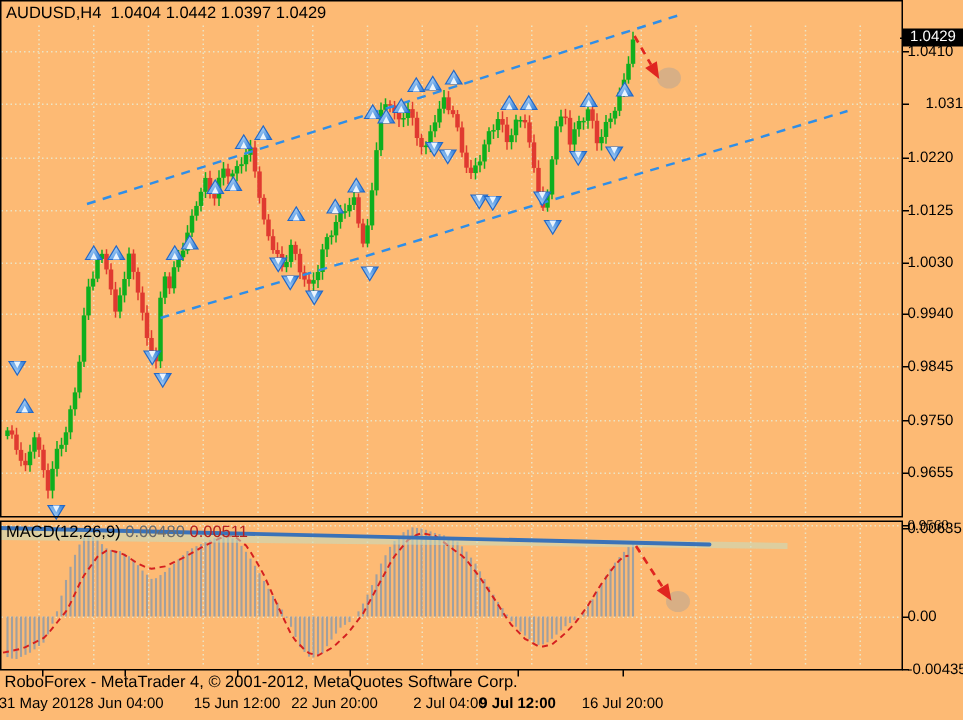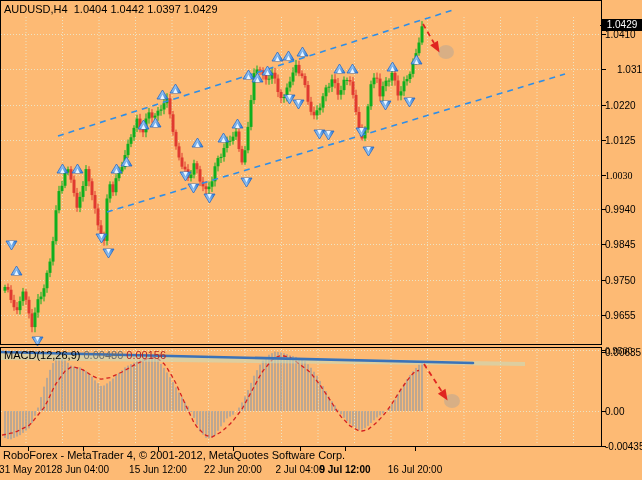--- a/index.html
+++ b/index.html
@@ -690,45 +690,45 @@
           <line x1="233.5" y1="446.5" x2="233.5" y2="451" stroke="#000000" stroke-width="1"></line>
           <line x1="300.5" y1="446.5" x2="300.5" y2="451" stroke="#000000" stroke-width="1"></line>
           <line x1="345.5" y1="446.5" x2="345.5" y2="451" stroke="#000000" stroke-width="1"></line>
           <line x1="415.5" y1="446.5" x2="415.5" y2="451" stroke="#000000" stroke-width="1"></line>
         </g>
       </svg>
     </div>
 
   <div class="txt title"><span>AUDUSD,H4</span>&nbsp;&nbsp;<span>1.0404</span> <span>1.0442</span> <span>1.0397</span> <span>1.0429</span></div>
 
-  <div class="txt macd-label"><span>MACD(12,26,9)</span> <span class="v1">0.00480</span> <span class="v2">0.00156</span></div>
+  <div class="txt macd-label"><span>MACD(12,26,9)</span> <span class="v1">0.00480</span> <span class="v2">0.00511</span></div>
 
   <div class="txt footer">RoboForex - MetaTrader 4, © 2001-2012, MetaQuotes Software Corp.</div>
 
   <div id="price-axis">
       <div class="ylab" style="top: 29px;">1.0410</div>
       <div class="ylab" style="top: 64.34px; margin-left: 12px;">1.0315</div>
       <div class="ylab" style="top: 99.68px;">1.0220</div>
       <div class="ylab" style="top: 135.02px;">1.0125</div>
-      <div class="ylab" style="top: 170.36px; font-family: Liberation Serif, serif;">1.0030</div>
+      <div class="ylab" style="top: 170.36px;">1.0030</div>
       <div class="ylab" style="top: 203.84px; text-align: center;">0.9940</div>
       <div class="ylab" style="top: 239.18px;">0.9845</div>
       <div class="ylab" style="top: 274.52px;">0.9750</div>
       <div class="ylab" style="top: 309.86px;">0.9655</div>
       <div class="ylab" style="top: 345.2px; font-family: Liberation Serif, serif;">0.9560</div>
     </div>
   <div id="macd-axis">
       <div class="ylab" style="top: 347.04px;">0.00635</div>
       <div class="ylab" style="top: 406px;">0.00</div>
       <div class="ylab" style="top: 441px;">-0.00435</div>
     </div>
   <div id="time-axis">
       <div class="xlab" style="left: 28px;">31 May 2012</div>
       <div class="xlab" style="left: 83px;">8 Jun 04:00</div>
       <div class="xlab" style="left: 158px;">15 Jun 12:00</div>
-      <div class="xlab" style="left: 233px;">22 Jun 20:00</div>
+      <div class="xlab" style="left: 223px;">22 Jun 20:00</div>
       <div class="xlab" style="left: 300px;">2 Jul 04:00</div>
       <div class="xlab" style="left: 345px; font-weight: bold;">9 Jul 12:00</div>
       <div class="xlab" style="left: 415px;">16 Jul 20:00</div>
     </div>
 
   <div id="price-tag">1.0429</div>
 </div>
 
 </body></html>

